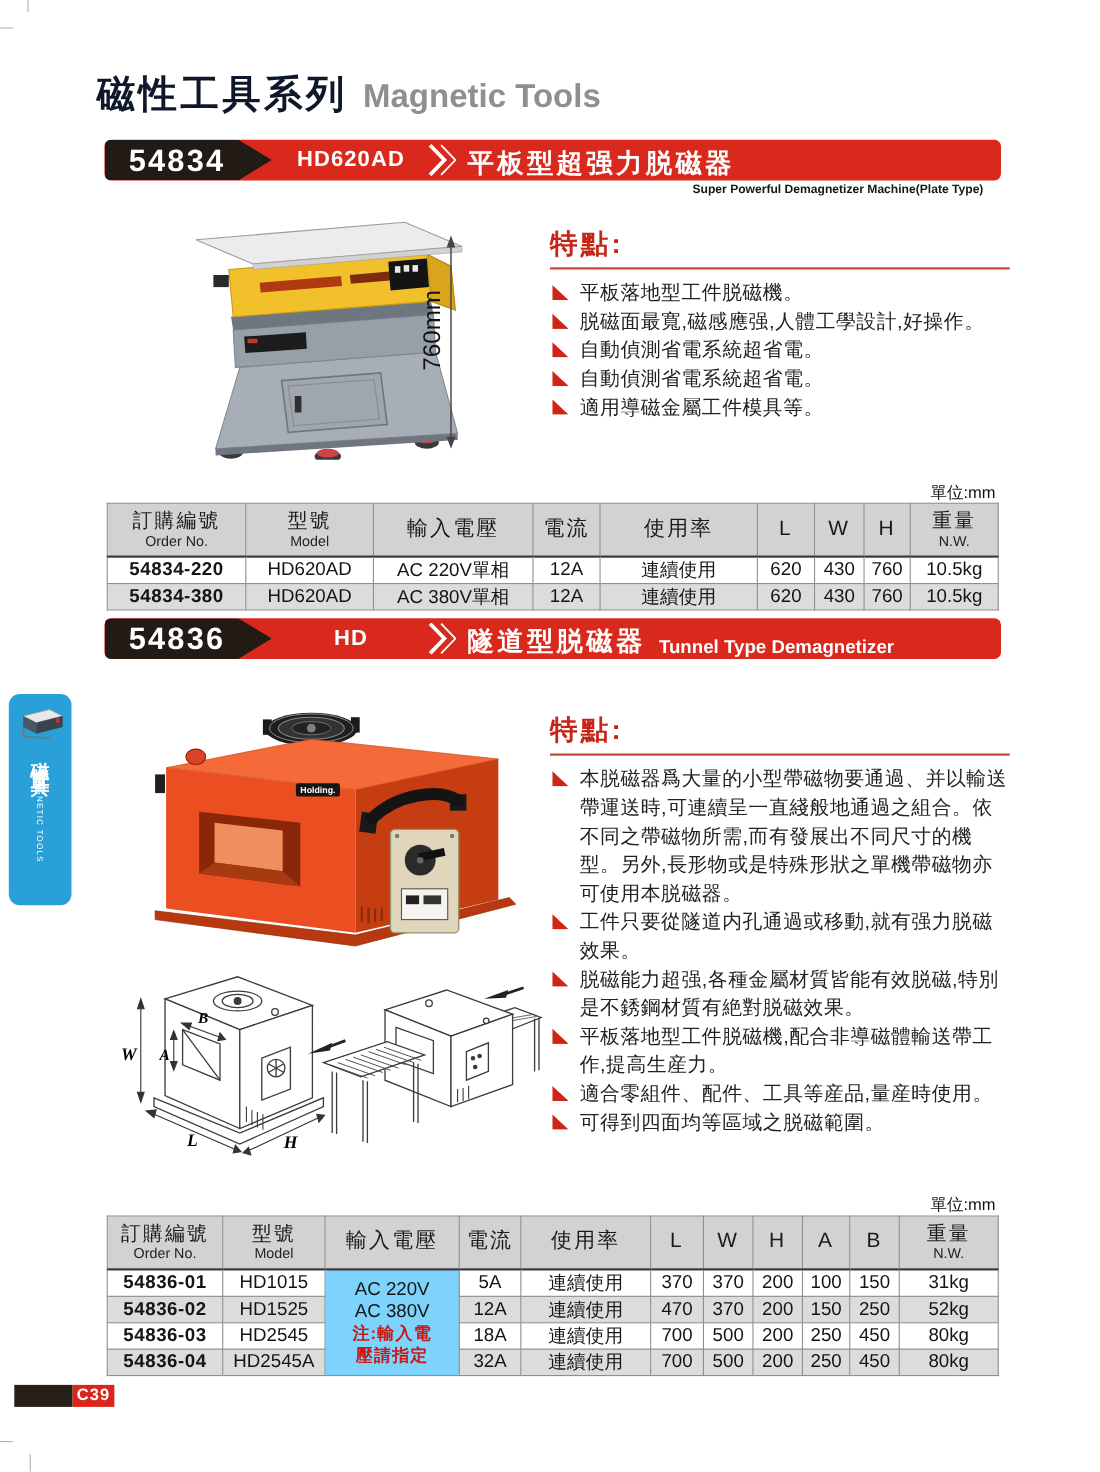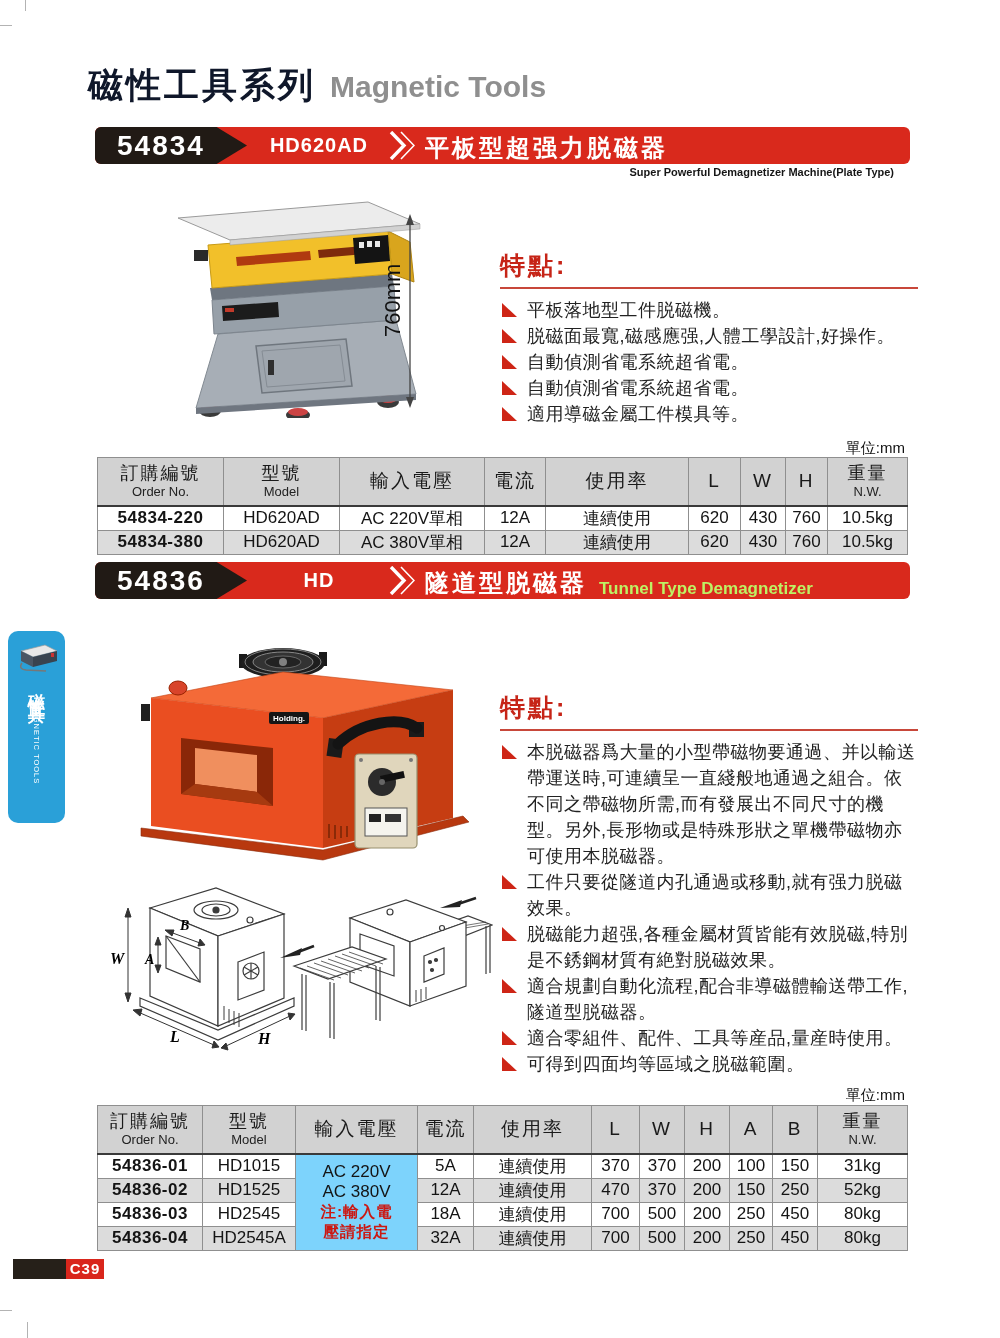--- a/index.html
+++ b/index.html
@@ -20,29 +20,29 @@
             border-radius:6px; overflow:hidden; }
   .pennant { position:absolute; left:0; top:0; width:152px; height:37px; background:#211a15;
              clip-path:polygon(0 0, 80% 0, 100% 50%, 80% 100%, 0 100%); }
   .pennant .num { display:block; line-height:37px; padding-left:22px; color:#fff;
                   font-size:28px; font-weight:bold; letter-spacing:2px; }
   .bmodel { position:absolute; left:158px; top:0; width:132px; text-align:center; color:#fff;
             font-size:20px; font-weight:bold; line-height:37px; letter-spacing:1px; }
   .bchev { position:absolute; left:294px; top:4px; }
   .btitle-wrap { position:absolute; left:330px; top:0; height:37px; display:flex; align-items:flex-end; }
   .btitle { color:#fff; font-size:24px; font-weight:bold; letter-spacing:3px; }
-  .btitle-en { color:#bef264; font-size:17px; font-weight:bold; margin-left:12px; letter-spacing:0; }
+  .btitle-en { color:#ffffff; font-size:17px; font-weight:bold; margin-left:12px; letter-spacing:0; }
 
   .sub-en { position:absolute; left:384px; top:166px; width:510px; text-align:right;
             font-size:11px; font-weight:bold; color:#161616; }
 
   
   .features { position:absolute; left:500px; width:418px; }
   .features h3 { color:#c62417; font-size:25px; font-weight:bold; letter-spacing:3px;
-                 padding-bottom:5px; border-bottom:2px solid #c8473a; margin-bottom:8px;margin-top:44px; }
+                 padding-bottom:5px; border-bottom:2px solid #c8473a; margin-bottom:8px; }
   .fitem { position:relative; padding-left:27px; font-size:18px; line-height:26px;
            letter-spacing:0.5px; color:#222; }
   .tri { position:absolute; left:2px; top:6px; width:15px; height:14px; background:#ce2516;
          clip-path:polygon(0 0, 100% 100%, 0 100%); }
 
   
   .unit { position:absolute; left:700px; width:205px; text-align:right; font-size:15px; color:#111; }
 
   
   table.spec { position:absolute; left:97px; width:810px; border-collapse:collapse;
@@ -339,21 +339,21 @@
       <span class="tri"></span>
       <span>本脱磁器爲大量的小型帶磁物要通過、并以輸送帶運送時,可連續呈一直綫般地通過之組合。依不同之帶磁物所需,而有發展出不同尺寸的機型。另外,長形物或是特殊形狀之單機帶磁物亦可使用本脱磁器。</span></div>
     <div class="fitem">
       <span class="tri"></span>
       <span>工件只要從隧道内孔通過或移動,就有强力脱磁效果。</span></div>
     <div class="fitem">
       <span class="tri"></span>
       <span>脱磁能力超强,各種金屬材質皆能有效脱磁,特別是不銹鋼材質有絶對脱磁效果。</span></div>
     <div class="fitem">
       <span class="tri"></span>
-      <span>適合規劃自動化流程,配合非導磁體輸送帶工作,隧道型脱磁器。</span></div>
+      <span>平板落地型工件脱磁機,配合非導磁體輸送帶工作,提高生産力。</span></div>
     <div class="fitem">
       <span class="tri"></span>
       <span>適合零組件、配件、工具等産品,量産時使用。</span></div>
     <div class="fitem">
       <span class="tri"></span>
       <span>可得到四面均等區域之脱磁範圍。</span></div>
   </div>
 
   <svg class="absimg" style="left:88px;top:878px;" width="405" height="208" viewBox="0 0 405 208">
     <g fill="#fff" stroke="#3c3c3c" stroke-width="1.2">

